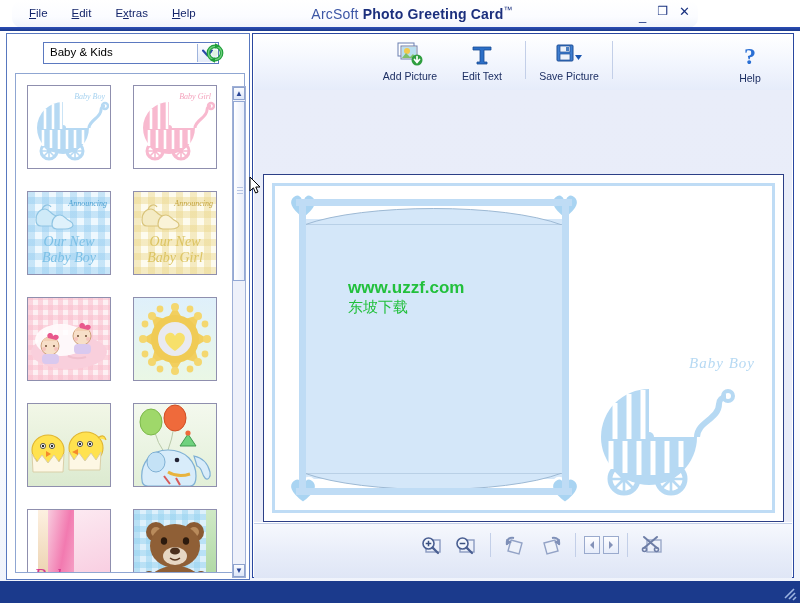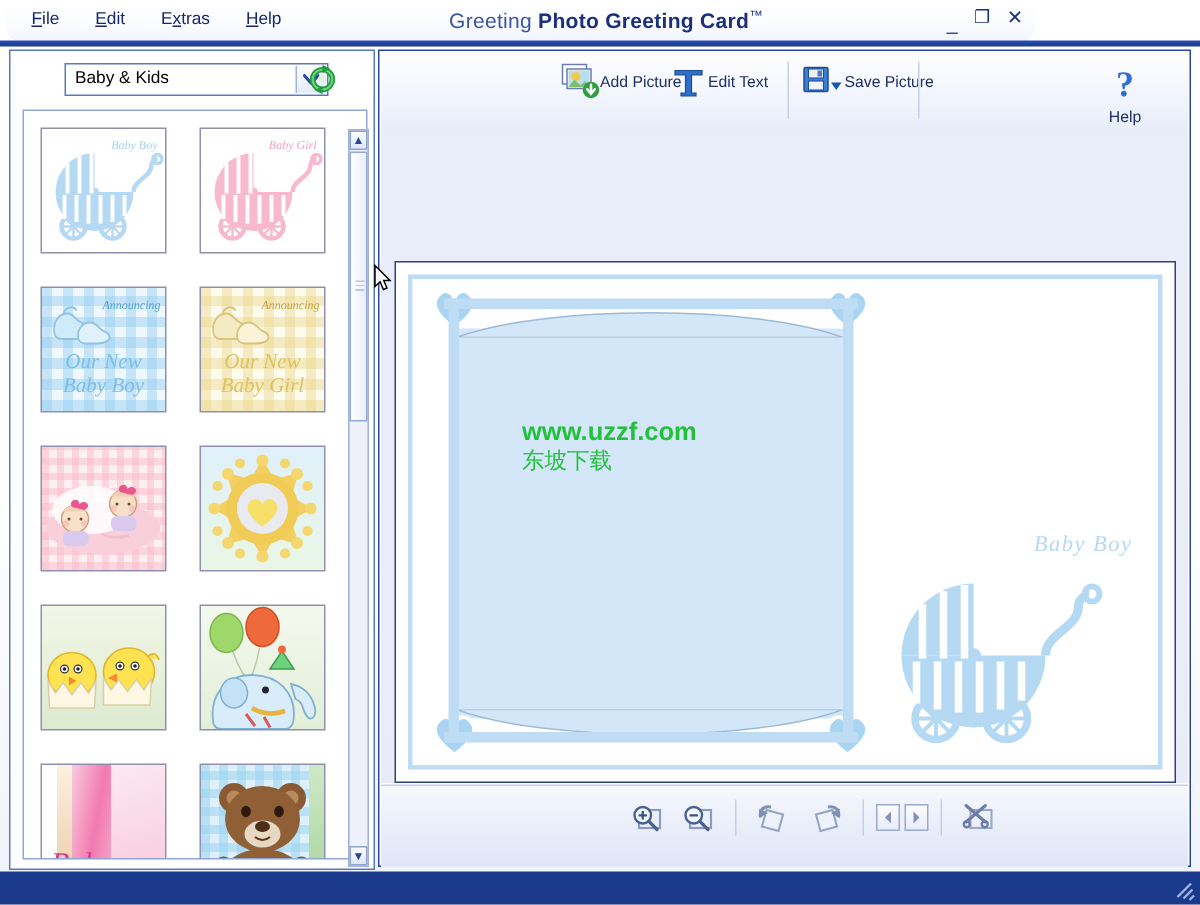--- a/index.html
+++ b/index.html
@@ -11,21 +11,21 @@
     position:relative;
     -webkit-font-smoothing:antialiased;
   }
   .app{
     position:absolute;inset:0;
     background:linear-gradient(#ffffff 0%,#ffffff 55%,#eef2fb 100%);
   }
 
   
   .topbar{
-    position:absolute;left:4px;top:0;width:686px;height:28px;
+    position:absolute;left:12px;top:0;width:686px;height:28px;
     background:linear-gradient(#ffffff 0%,#fbfcff 60%,#eff3fc 100%);
     border-radius:10px;
   }
   .menubar{position:absolute;left:14px;top:6px;display:flex;gap:18px;}
   .menuitem{
     color:#15266b;font-size:11.5px;padding:1px 3px;cursor:default;
     font-family:"Liberation Sans",sans-serif;
   }
   .menuitem u{text-decoration:underline;}
   .apptitle{
@@ -120,21 +120,21 @@
     position:absolute;left:252px;top:33px;width:542px;height:545px;
     background:#ffffff;border:1px solid #29479f;box-sizing:border-box;
   }
   .toolbar{
     position:absolute;left:1px;top:1px;width:538px;height:55px;
     background:linear-gradient(#ffffff 0%,#f4f7fe 45%,#e6ecfa 100%);
     border-bottom:1px solid #b9c6e6;
   }
   .tb-items{position:absolute;left:120px;top:4px;display:flex;align-items:flex-start;}
   .tb-item{
-    width:72px;display:flex;flex-direction:row;align-items:center;cursor:pointer;
+    width:72px;display:flex;flex-direction:column;align-items:center;cursor:pointer;
   }
   .tb-icon{height:26px;display:flex;align-items:center;justify-content:center;margin-top:2px;}
   .tb-label{font-size:10.5px;color:#1d2f63;margin-top:3px;white-space:nowrap;}
   .tb-sep{width:1px;height:38px;background:#c3cfe8;margin:2px 7px 0 7px;}
   .tb-help{position:absolute;right:14px;top:6px;width:56px;display:flex;flex-direction:column;align-items:center;cursor:pointer;}
 
   .canvas{
     position:absolute;left:1px;top:56px;width:538px;height:432px;
     background:linear-gradient(#e9edf9,#e9ecf8);
   }
@@ -201,21 +201,21 @@
 <div class="app">
 
   <div class="topbar">
     <div class="menubar">
       <div class="menuitem"><u>F</u>ile</div>
       <div class="menuitem"><u>E</u>dit</div>
       <div class="menuitem">E<u>x</u>tras</div>
       <div class="menuitem"><u>H</u>elp</div>
     </div>
     <div class="apptitle">
-      <span class="brand">Greeting</span>
+      <span class="brand">ArcSoft</span>
       <span class="prod">Photo Greeting Card</span><span class="tm">™</span>
     </div>
     <div class="wincontrols">
       <div class="wc min">_</div>
       <div class="wc max">❐</div>
       <div class="wc">✕</div>
     </div>
   </div>
   <div class="titlerule"></div>
 

